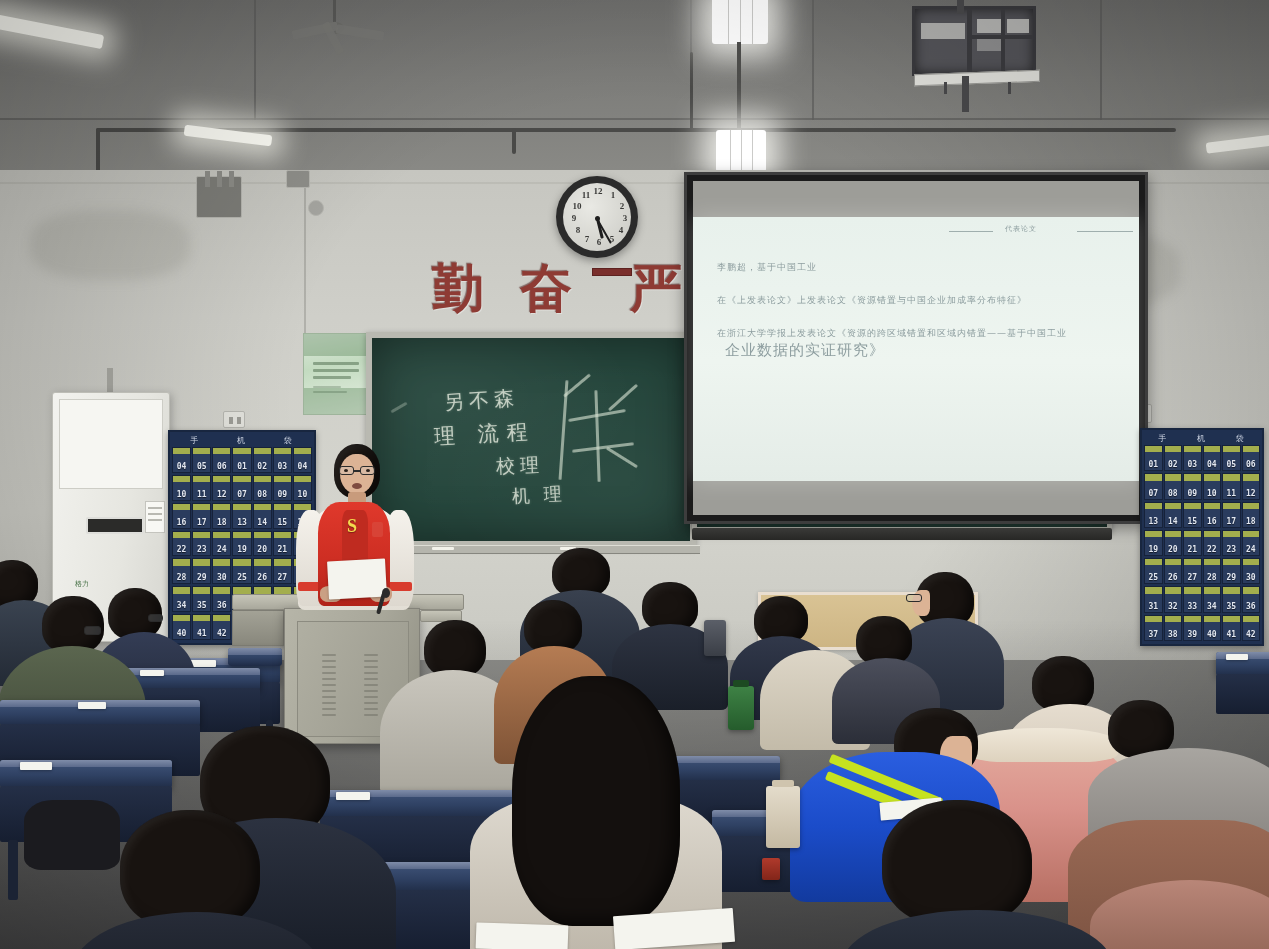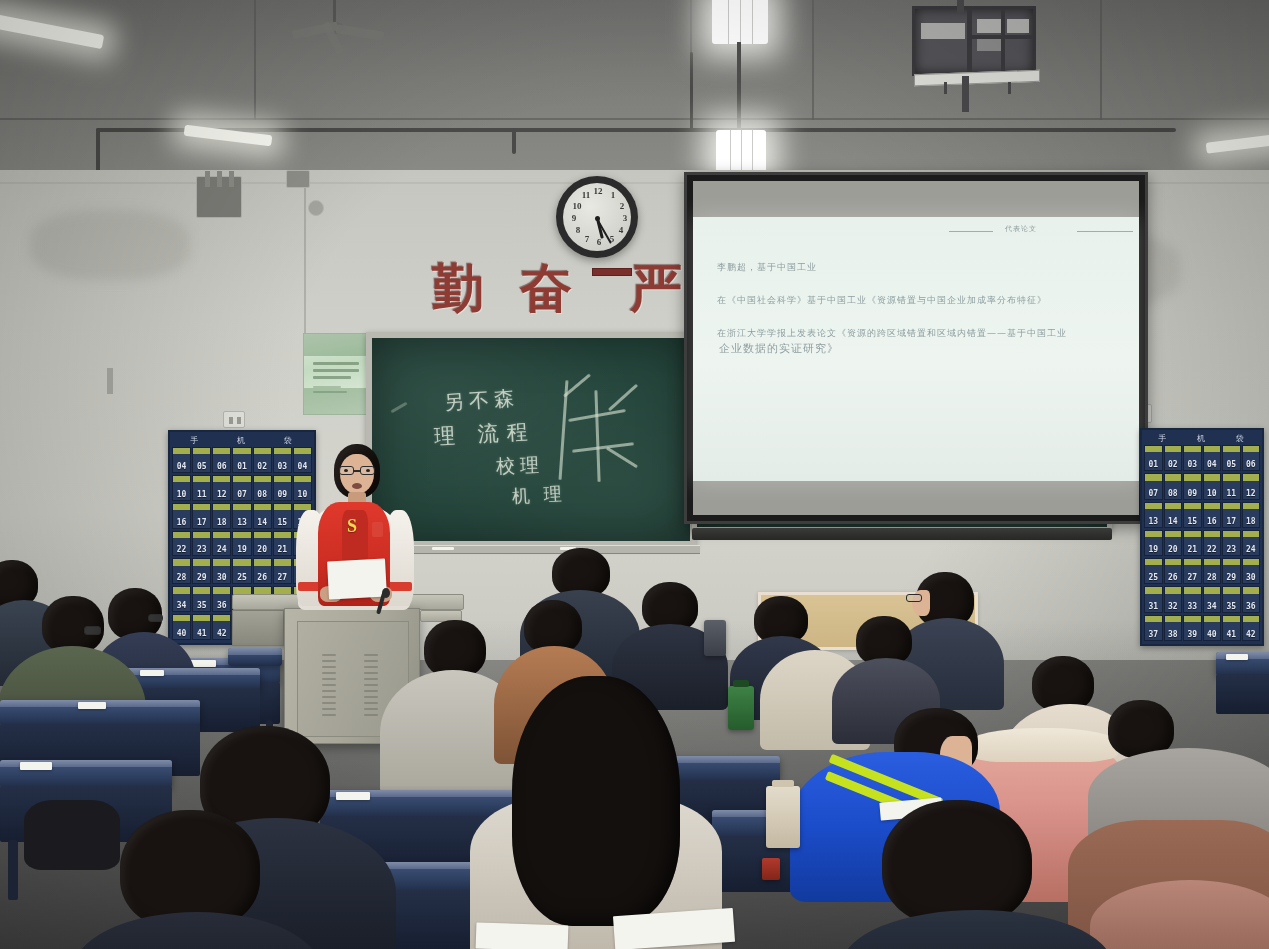--- a/index.html
+++ b/index.html
@@ -482,23 +482,23 @@
   </div>
   <div class="chalk-tray" style="left:692px;top:530px;width:420px;z-index:2;"></div>
 
   <div class="screen-frame" style="left:684px;top:172px;width:464px;height:352px;z-index:3;">
     <div class="screen-surface">
       <div class="proj-light" style="top:36px;height:264px;">
         <div class="slide-rule" style="left:256px;top:14px;width:44px;"></div>
         <div class="slide-rule" style="left:384px;top:14px;width:56px;"></div>
         <div class="slide-text" style="left:312px;top:7px;font-size:7px;">代表论文</div>
         <div class="slide-text" style="left:24px;top:44px;font-size:9px;">李鹏超，基于中国工业</div>
-        <div class="slide-text" style="left:24px;top:77px;font-size:9px;">在《中国社会科学》基于中国工业《资源错置与中国企业加成率分布特征》</div>
+        <div class="slide-text" style="left:24px;top:77px;font-size:9px;">在《上发表论文》上发表论文《资源错置与中国企业加成率分布特征》</div>
         <div class="slide-text" style="left:24px;top:110px;font-size:9px;">在浙江大学学报上发表论文《资源的跨区域错置和区域内错置——基于中国工业</div>
-        <div class="slide-text" style="left:26px;top:124px;font-size:11px;">企业数据的实证研究》</div>
+        <div class="slide-text" style="left:32px;top:124px;font-size:15px;">企业数据的实证研究》</div>
       </div>
     </div>
   </div>
   <div class="screen-bottom-rail" style="left:692px;top:528px;width:420px;z-index:4;"></div>
 
   <div class="bulletin" style="left:758px;top:592px;width:220px;height:58px;z-index:2;"></div>
 
   <div class="pockets" style="left:168px;top:430px;width:148px;height:215px;z-index:3;">
     <div class="ph-title">
       <span>手</span>
@@ -810,20 +810,30 @@
       <div class="p-cell">
           <span>41</span>
         </div>
       <div class="p-cell">
           <span>42</span>
         </div>
     </div>
   </div>
 
   <div class="ac-pipe" style="left:107px;top:368px;height:26px;z-index:2;"></div>
+  <div class="ac-unit" style="left:52px;top:392px;width:118px;height:250px;z-index:2;">
+    <div class="ac-top"></div>
+    <div class="ac-vent" style="left:33px;top:124px;width:58px;height:17px;"></div>
+    <div class="ac-panel" style="left:92px;top:108px;width:20px;height:32px;">
+      <div class="pl" style="top:5px;"></div>
+        <div class="pl" style="top:11px;"></div>
+        <div class="pl" style="top:17px;"></div>
+    </div>
+    <div class="ac-logo" style="left:22px;top:186px;">格力</div>
+  </div>
 
   <div class="desk" style="left:176px;top:658px;width:104px;height:26px;z-index:4;">
       <div class="desk-top"></div>
     </div>
   <div class="desk-front" style="left:176px;top:682px;width:104px;height:42px;z-index:4;"></div>
   <div class="paper" style="left:190px;top:660px;width:26px;height:7px;z-index:5;"></div>
   <div class="desk-leg" style="left:186px;top:720px;width:7px;height:46px;z-index:4;"></div>
   <div class="desk-leg" style="left:266px;top:720px;width:7px;height:46px;z-index:4;"></div>
 
   <div class="desk" style="left:1216px;top:652px;width:62px;height:24px;z-index:4;">

